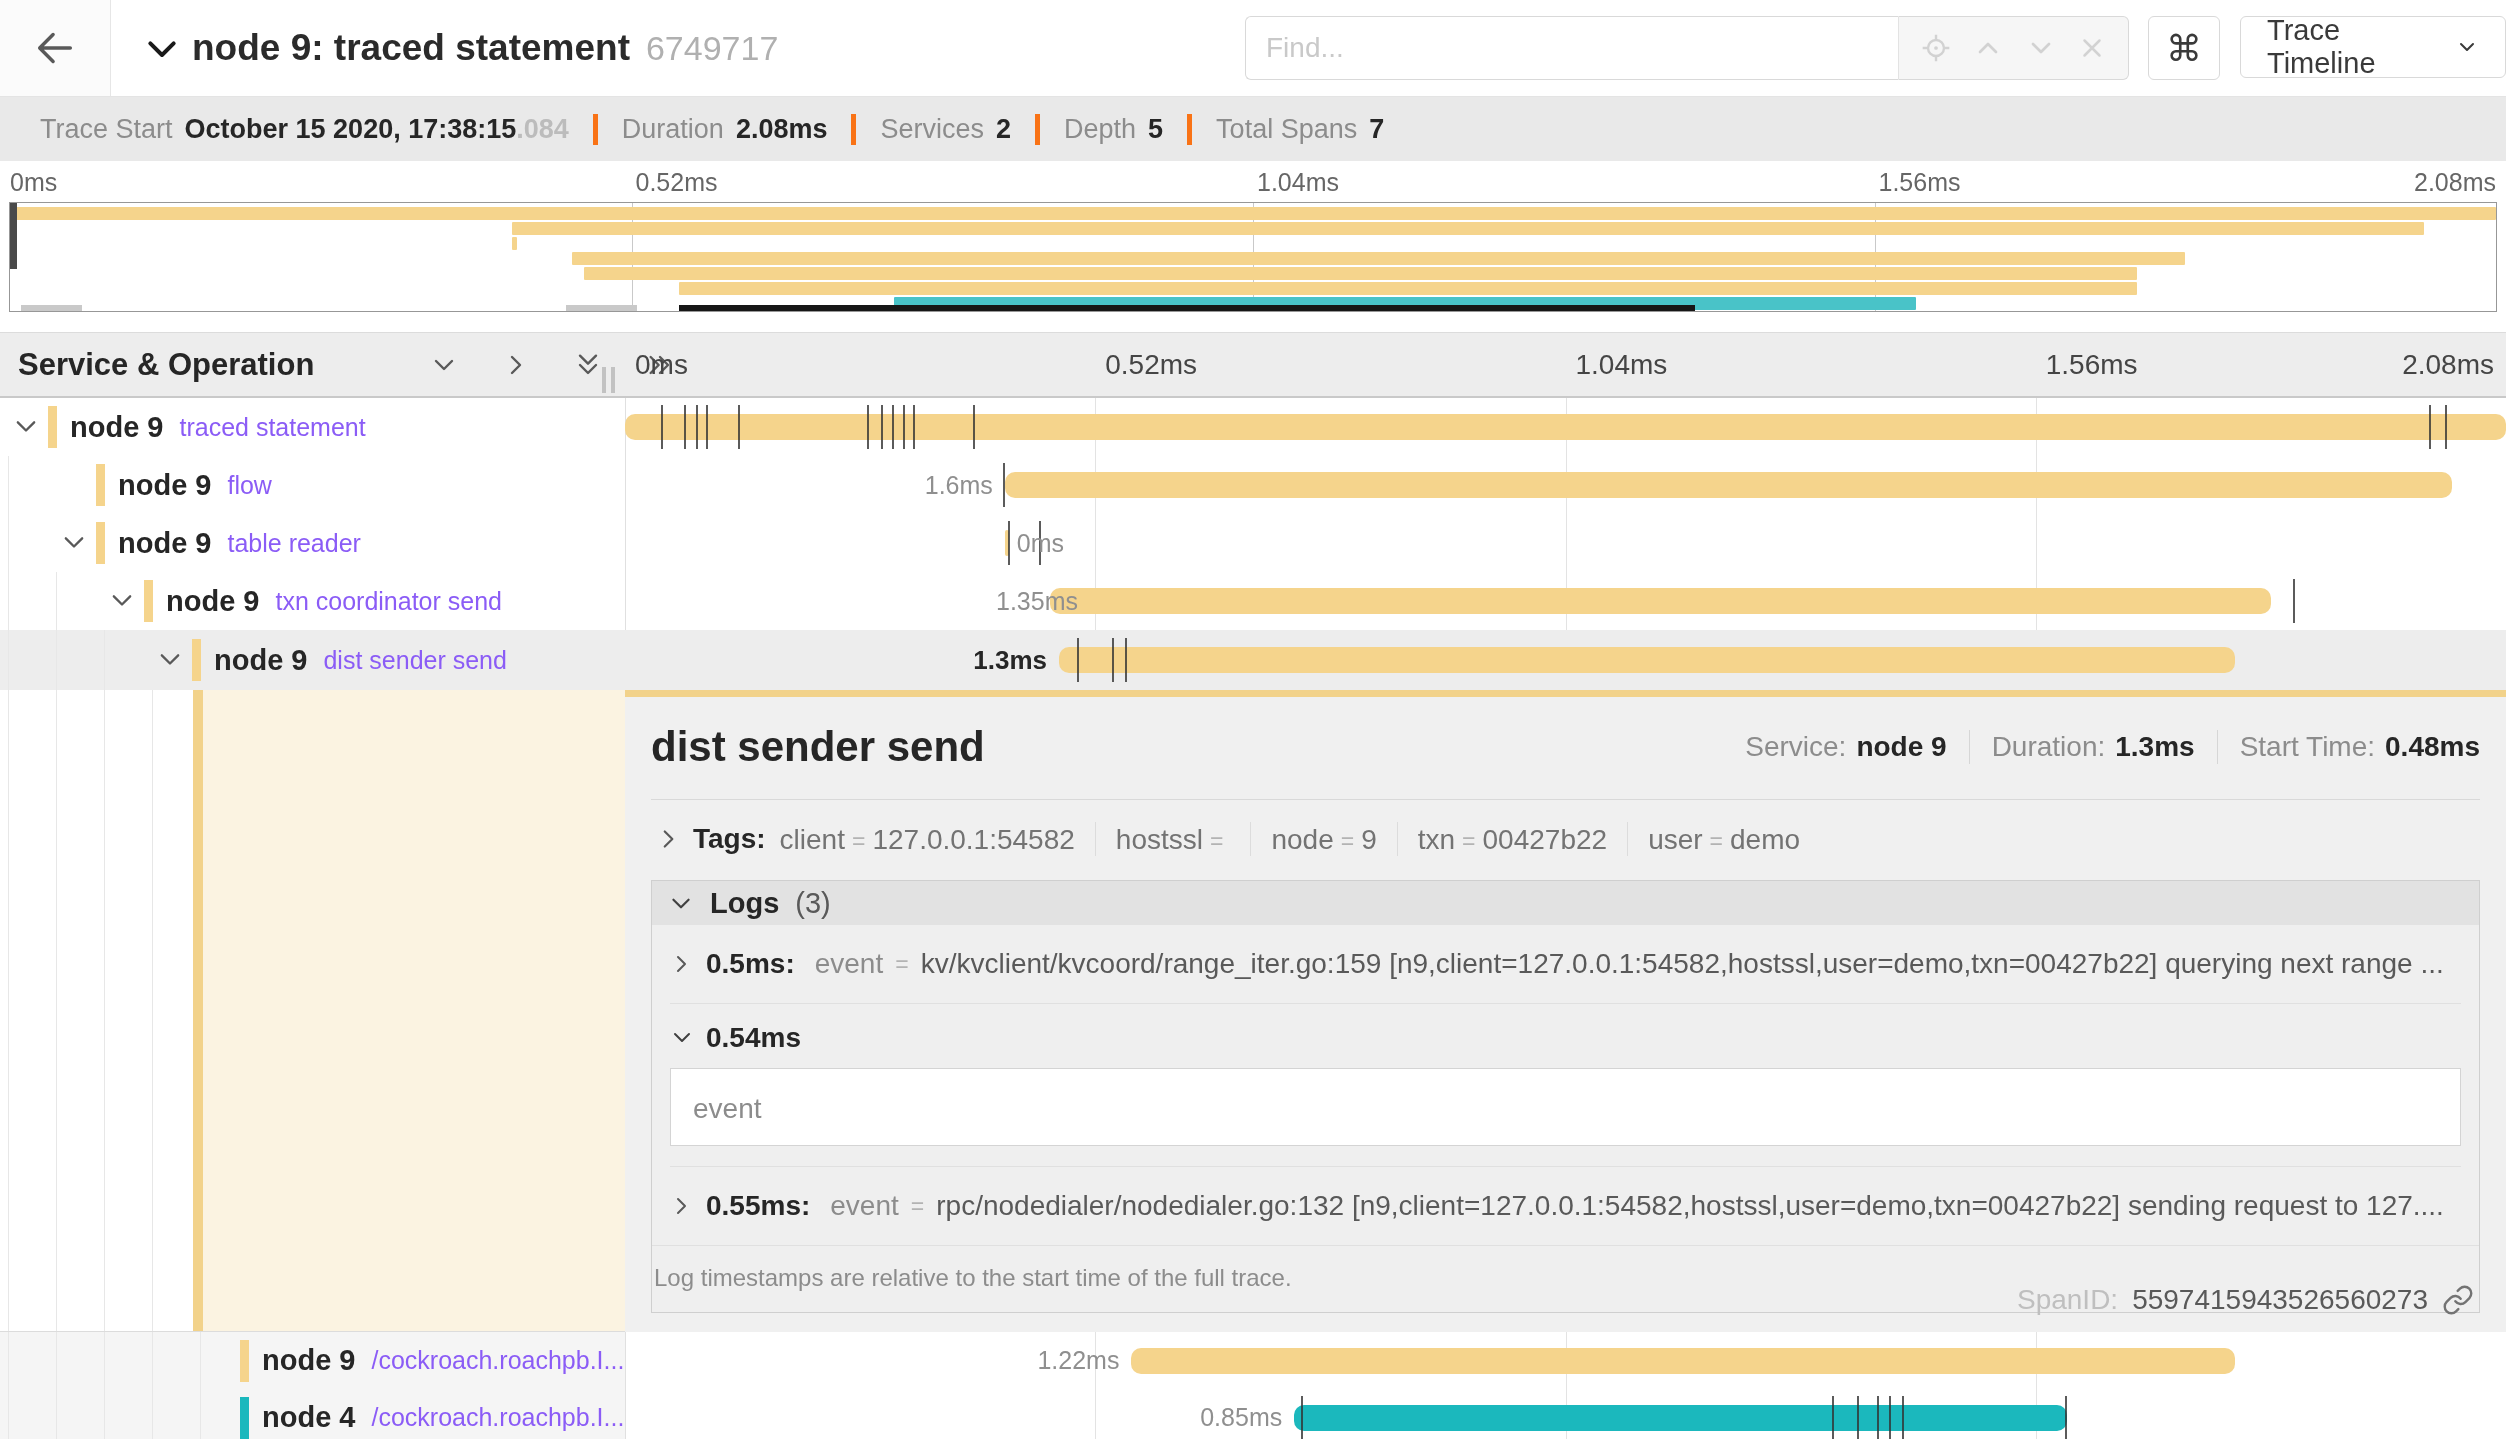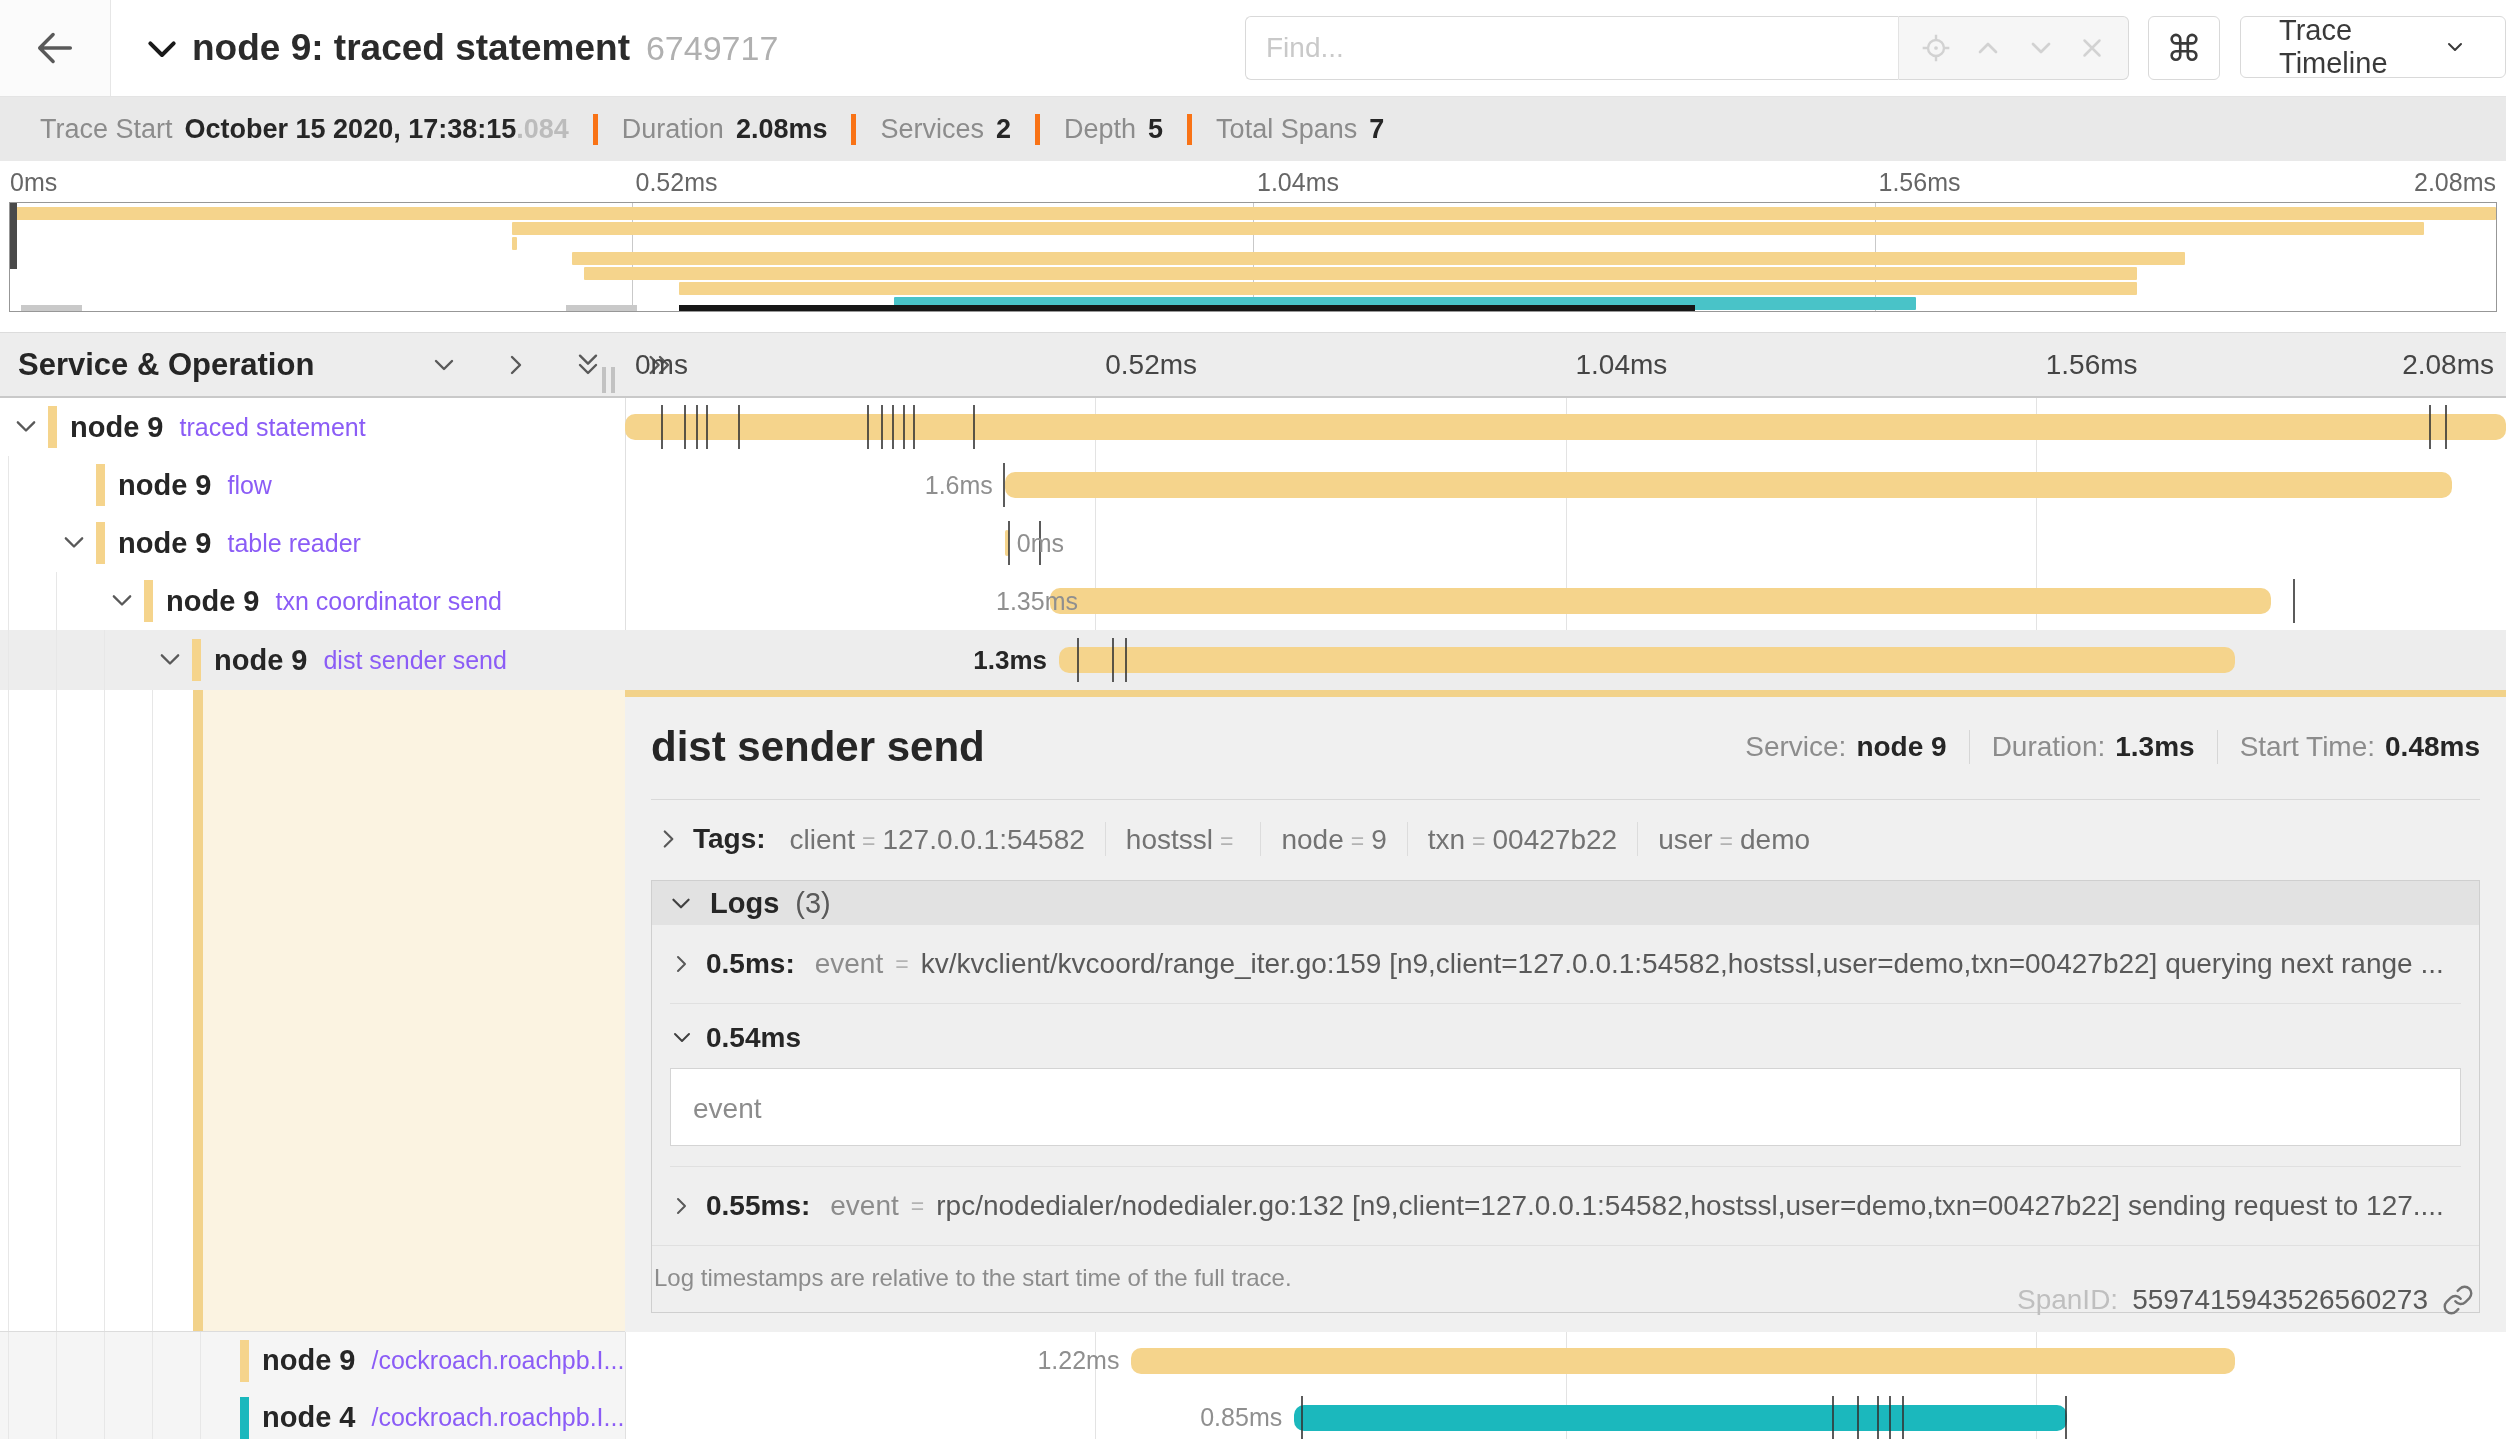--- a/index.html
+++ b/index.html
@@ -17,21 +17,21 @@
   .trace-id{font-size:34px;font-weight:400;color:#b0b0b0;margin-left:16px}
   .find-wrap{position:absolute;left:1245px;top:16px;height:64px;display:flex}
   .find-input{width:612px;height:62px;border:1px solid #d9d9d9;border-right:1px solid #e3e3e3;border-radius:6px 0 0 6px;
               padding:0 20px;font-size:28px;color:#333;outline:none;font-family:"Liberation Sans",sans-serif;background:#fff}
   .find-input::placeholder{color:#c9c9c9}
   .find-tools{width:230px;height:64px;box-sizing:border-box;background:#f6f6f6;border:1px solid #d9d9d9;border-left:0;
               border-radius:0 6px 6px 0;display:flex;align-items:center;justify-content:space-evenly;color:#d2d2d2}
   .cmd-btn{position:absolute;left:2148px;top:16px;width:70px;height:62px;background:#fff;border:1px solid #d9d9d9;border-radius:6px;
            display:flex;align-items:center;justify-content:center;font-size:36px;color:#3a3a3a;cursor:pointer;
            font-family:"DejaVu Sans",sans-serif}
-  .view-btn{position:absolute;left:2240px;top:16px;height:62px;box-sizing:border-box;padding:0 38px;background:#fff;
+  .view-btn{position:absolute;left:2240px;top:16px;height:62px;box-sizing:border-box;padding:0 26px;background:#fff;
             border:1px solid #d9d9d9;border-radius:6px;display:flex;align-items:center;gap:16px;font-size:29px;color:#3a3a3a;cursor:pointer}
 
   
   .summary{position:absolute;left:0;top:97px;right:0;height:64px;background:#e9e9e9;display:flex;align-items:center;
            padding-left:16px;font-size:27px;color:#8c8c8c;z-index:4}
   .sum-item{display:flex;align-items:center;padding:0 24px;white-space:nowrap}
   .sum-item + .sum-item{border-left:5px solid #f97316}
   .sum-item b{color:#262626;font-weight:700;margin-left:12px}
   .sum-frac{color:#bcbcbc}
 
@@ -85,21 +85,21 @@
   .detail{position:absolute;left:625px;right:0;top:690px;height:642px;background:#f0f0f0;box-sizing:border-box;z-index:2}
   .detail-accent{position:absolute;left:0;right:0;top:0;height:7px;background:#f2d28a}
   .d-inner{position:absolute;left:26px;right:26px;top:7px;bottom:0}
   .d-head{display:flex;justify-content:space-between;align-items:center;margin-top:26px}
   .d-title{font-size:42px;font-weight:700;color:#262626;margin:0}
   .d-stats{display:flex;align-items:center;font-size:28px;color:#8c8c8c;white-space:nowrap}
   .d-stats b{color:#262626;margin-left:10px}
   .d-sep{width:1px;height:34px;background:#d6d6d6;margin:0 22px}
   .d-div{height:1px;background:#d9d9d9;margin-top:28px}
   .tags-row{display:flex;align-items:center;margin:22px 0 0 4px;font-size:28px;cursor:pointer}
-  .tags-label{font-weight:700;color:#262626;margin:0 24px 0 12px}
+  .tags-label{font-weight:700;color:#262626;margin:0 14px 0 12px}
   .tag{color:#737373;white-space:nowrap}
   .tag .eq{color:#b3b3b3;font-size:23px;margin:0 7px}
   .tsep{width:1px;height:34px;background:#dcdcdc;margin:0 20px}
   .logs-box{margin-top:24px;border:1px solid #cfcfcf;background:#efefef}
   .logs-head{height:44px;background:#e2e2e2;display:flex;align-items:center;gap:16px;padding-left:16px;font-size:29px;cursor:pointer}
   .logs-head b{color:#262626}
   .logs-count{color:#595959}
   .logs-body{padding:0 18px}
   .log-line{display:flex;align-items:center;gap:12px;height:78px;font-size:28px;overflow:hidden;cursor:pointer}
   .log-line + .log-entry, .log-entry + .log-line, .log-line + .log-line{border-top:1px solid #e0e0e0}

